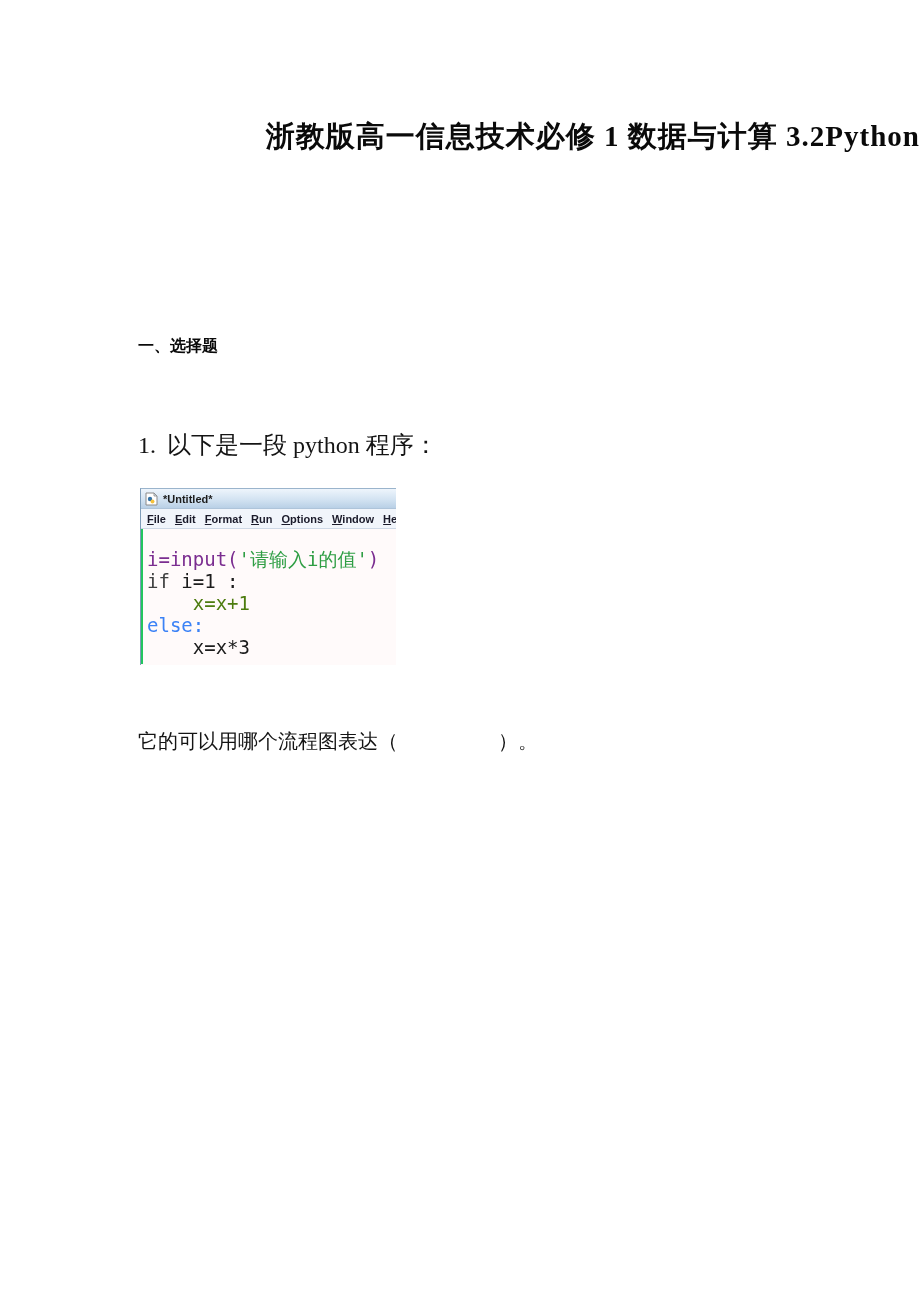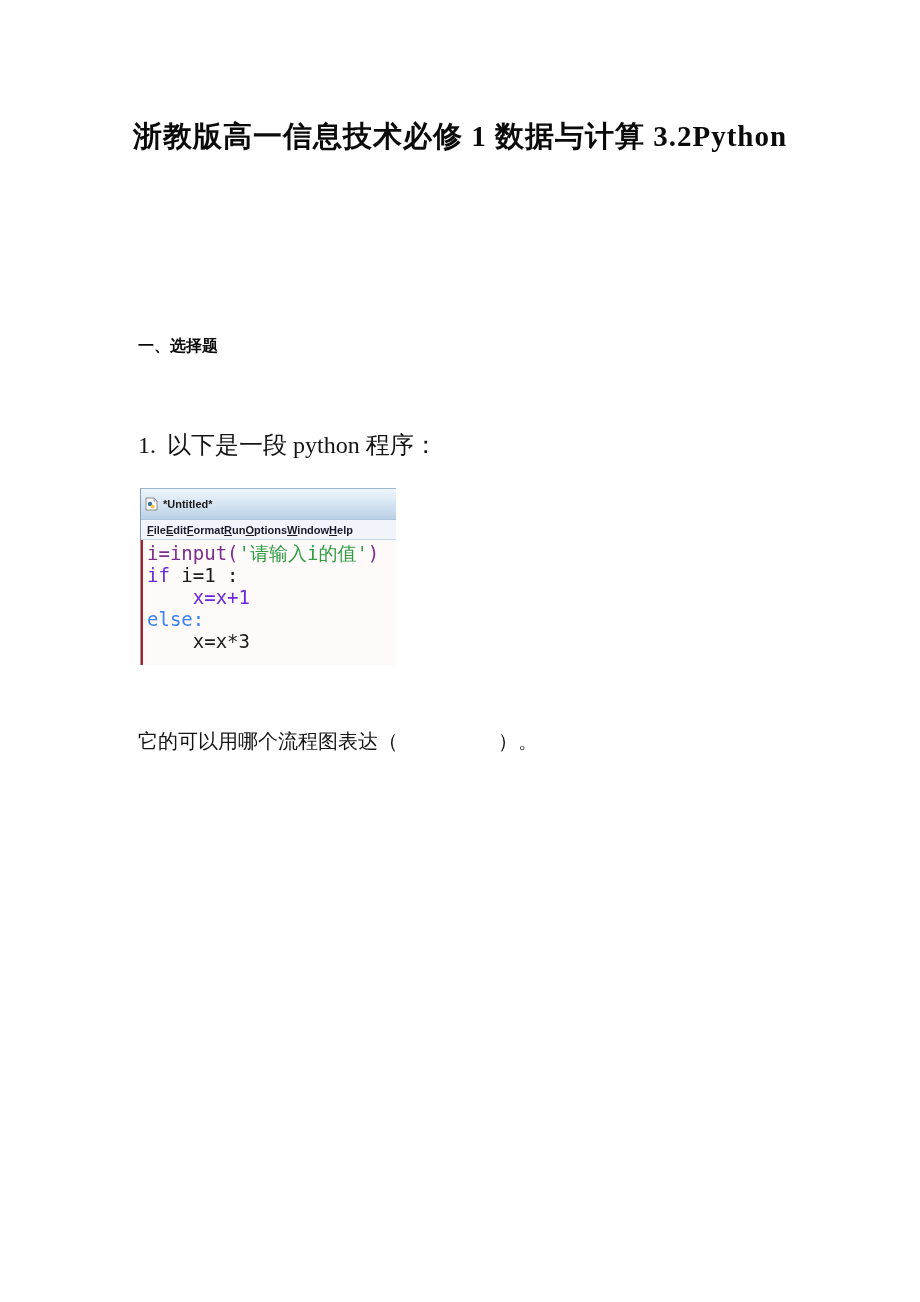--- a/index.html
+++ b/index.html
@@ -7,21 +7,21 @@
     position:relative;
     width:920px;height:1302px;
     margin:0 auto;
     background:#ffffff;
     font-family:"Liberation Serif","DejaVu Serif",serif;
     color:#111;
     overflow:hidden;
   }
   .doc-title{
     position:absolute;left:0;width:100%;
-    text-align:center;
+    text-align:right;
     font-size:29px;font-weight:700;
     letter-spacing:1px;
     color:#0a0a0a;
   }
   .doc-title.line1{top:117px;}
   .doc-title.line2{top:191px;}
   .section-heading{
     position:absolute;left:138px;top:336px;
     font-size:16px;font-weight:700;color:#0a0a0a;
   }
@@ -42,48 +42,49 @@
     position:absolute;left:140px;top:488px;
     width:256px;height:177px;
     overflow:hidden;
     border-left:1px solid #7f9db9;
     border-top:1px solid #9ab4cc;
     box-sizing:border-box;
     background:#fffafa;
     font-family:"Liberation Sans","DejaVu Sans",sans-serif;
   }
   .idle-titlebar{
-    height:31px;
+    height:20px;
     background:linear-gradient(#eef5fc,#d3e3f2 55%,#b9d0e6);
     border-bottom:1px solid #aec4da;
     display:flex;align-items:center;
     padding-left:4px;box-sizing:border-box;
   }
   .idle-title-text{
     font-size:11px;font-weight:700;color:#1c1c1c;
     margin-left:5px;
   }
   .idle-app-icon{width:13px;height:14px;display:inline-block;}
   .idle-menubar{
     height:20px;
     background:#f1f5fb;
     border-bottom:1px solid #cdd8e6;
     display:flex;align-items:center;
+    gap:9px;
     padding-left:6px;box-sizing:border-box;
     white-space:nowrap;
   }
   .menu-item{
     font-size:11px;font-weight:700;color:#1a1a2a;
   }
   .menu-item u{text-decoration:underline;}
   .idle-editor{
     height:135px;
     background:#fffafa;
-    border-left:2px solid #b91c1c;
-    padding:2px 0 0 4px;
+    border-left:2px solid #22c55e;
+    padding:19px 0 0 4px;
     box-sizing:border-box;
     font-family:"DejaVu Sans Mono","Liberation Mono",monospace;
     font-size:19px;
     line-height:22px;
   }
   .code-line{white-space:pre;}
 </style>
 </head>
 <body>
 
@@ -114,22 +115,22 @@
         <span class="menu-item"><u>F</u>ile</span>
         <span class="menu-item"><u>E</u>dit</span>
         <span class="menu-item"><u>F</u>ormat</span>
         <span class="menu-item"><u>R</u>un</span>
         <span class="menu-item"><u>O</u>ptions</span>
         <span class="menu-item"><u>W</u>indow</span>
         <span class="menu-item"><u>H</u>elp</span>
       </div>
     <div class="idle-editor">
         <div class="code-line"><span style="color: rgb(123, 45, 144);">i=input(</span><span style="color: rgb(47, 158, 68);">'请输入i的值'</span><span style="color: rgb(123, 45, 144);">)</span></div>
-        <div class="code-line"><span style="color: #6d28d9;">if</span><span style="color: rgb(28, 28, 28);"> i=1 :</span></div>
-        <div class="code-line"><span style="color: #6d28d9;">    x=x+1</span></div>
+        <div class="code-line"><span style="color: #404040;">if</span><span style="color: rgb(28, 28, 28);"> i=1 :</span></div>
+        <div class="code-line"><span style="color: #4d7c0f;">    x=x+1</span></div>
         <div class="code-line"><span style="color: #3b82f6;">else:</span></div>
         <div class="code-line"><span style="color: rgb(28, 28, 28);">    x=x*3</span></div>
       </div>
   </div>
 
   <div class="question-footer">它的可以用哪个流程图表达（　　　　　）。</div>
 
 </div>
 
 </body></html>

